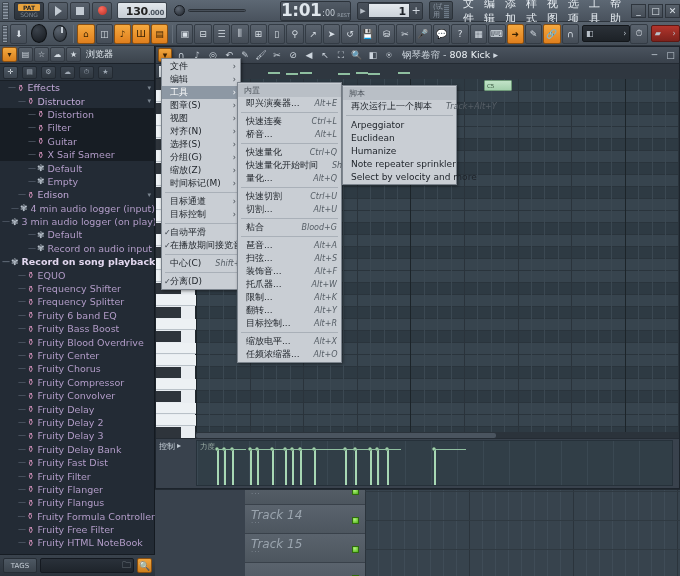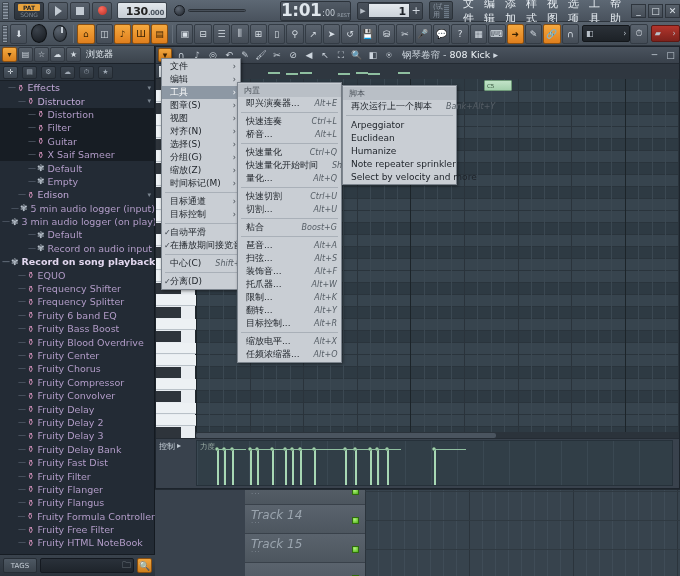--- a/index.html
+++ b/index.html
@@ -452,21 +452,21 @@
           <span class="ind" style="width: 16px;"></span>
           <span class="tick">—</span>
           <span class="plugico">⚱</span>
           <span>Edison</span>
           <span class="caret">▾</span>
         </div>
         <div class="trow">
           <span class="ind" style="width: 26px;"></span>
           <span class="tick">—</span>
           <span class="gearico">✾</span>
-          <span>5 min audio logger (input)</span>
+          <span>4 min audio logger (input)</span>
         </div>
         <div class="trow">
           <span class="ind" style="width: 26px;"></span>
           <span class="tick">—</span>
           <span class="gearico">✾</span>
           <span>3 min audio logger (on play)</span>
         </div>
         <div class="trow">
           <span class="ind" style="width: 26px;"></span>
           <span class="tick">—</span>
@@ -1041,21 +1041,21 @@
         <span class="lbl">快速切割</span>
         <span class="sc">Ctrl+U</span>
       </div>
       <div class="mitem">
         <span class="lbl">切割...</span>
         <span class="sc">Alt+U</span>
       </div>
       <div class="msep"></div>
       <div class="mitem">
         <span class="lbl">粘合</span>
-        <span class="sc">Boost+G</span>
+        <span class="sc">Blood+G</span>
       </div>
       <div class="msep"></div>
       <div class="mitem">
         <span class="lbl">琶音...</span>
         <span class="sc">Alt+A</span>
       </div>
       <div class="mitem">
         <span class="lbl">扫弦...</span>
         <span class="sc">Alt+S</span>
       </div>
@@ -1086,21 +1086,21 @@
       </div>
       <div class="mitem">
         <span class="lbl">任频浓缩器...</span>
         <span class="sc">Alt+O</span>
       </div>
     </div>
 <div class="menu" id="menu3">
       <div class="mhdr">脚本</div>
       <div class="mitem">
         <span class="lbl">再次运行上一个脚本</span>
-        <span class="sc">Bank+Alt+Y</span>
+        <span class="sc">Track+Alt+Y</span>
       </div>
       <div class="msep"></div>
       <div class="mitem">
         <span class="lbl">Arpeggiator</span>
       </div>
       <div class="mitem">
         <span class="lbl">Euclidean</span>
       </div>
       <div class="mitem">
         <span class="lbl">Humanize</span>

